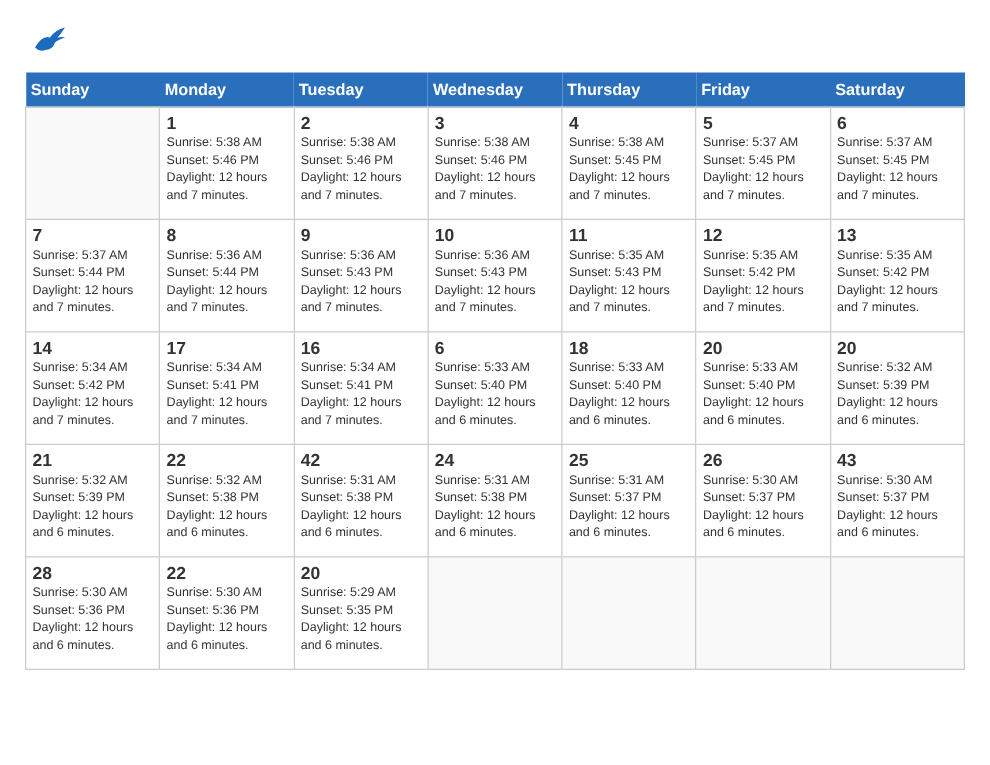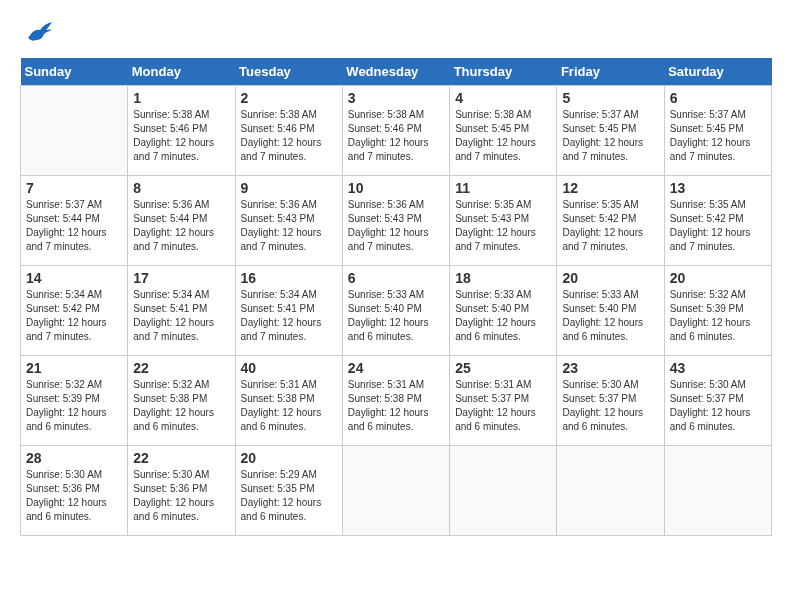--- a/index.html
+++ b/index.html
@@ -270,42 +270,42 @@
 and 6 minutes.</div>
         </td>
         <td>
           <span class="day-num">22</span>
           <div class="cell-text" style="white-space: pre-line;">Sunrise: 5:32 AM
 Sunset: 5:38 PM
 Daylight: 12 hours
 and 6 minutes.</div>
         </td>
         <td>
-          <span class="day-num">40</span>
+          <span class="day-num">42</span>
           <div class="cell-text" style="white-space: pre-line;">Sunrise: 5:31 AM
 Sunset: 5:38 PM
 Daylight: 12 hours
 and 6 minutes.</div>
         </td>
         <td>
           <span class="day-num">24</span>
           <div class="cell-text" style="white-space: pre-line;">Sunrise: 5:31 AM
 Sunset: 5:38 PM
 Daylight: 12 hours
 and 6 minutes.</div>
         </td>
         <td>
           <span class="day-num">25</span>
           <div class="cell-text" style="white-space: pre-line;">Sunrise: 5:31 AM
 Sunset: 5:37 PM
 Daylight: 12 hours
 and 6 minutes.</div>
         </td>
         <td>
-          <span class="day-num">23</span>
+          <span class="day-num">26</span>
           <div class="cell-text" style="white-space: pre-line;">Sunrise: 5:30 AM
 Sunset: 5:37 PM
 Daylight: 12 hours
 and 6 minutes.</div>
         </td>
         <td>
           <span class="day-num">43</span>
           <div class="cell-text" style="white-space: pre-line;">Sunrise: 5:30 AM
 Sunset: 5:37 PM
 Daylight: 12 hours

